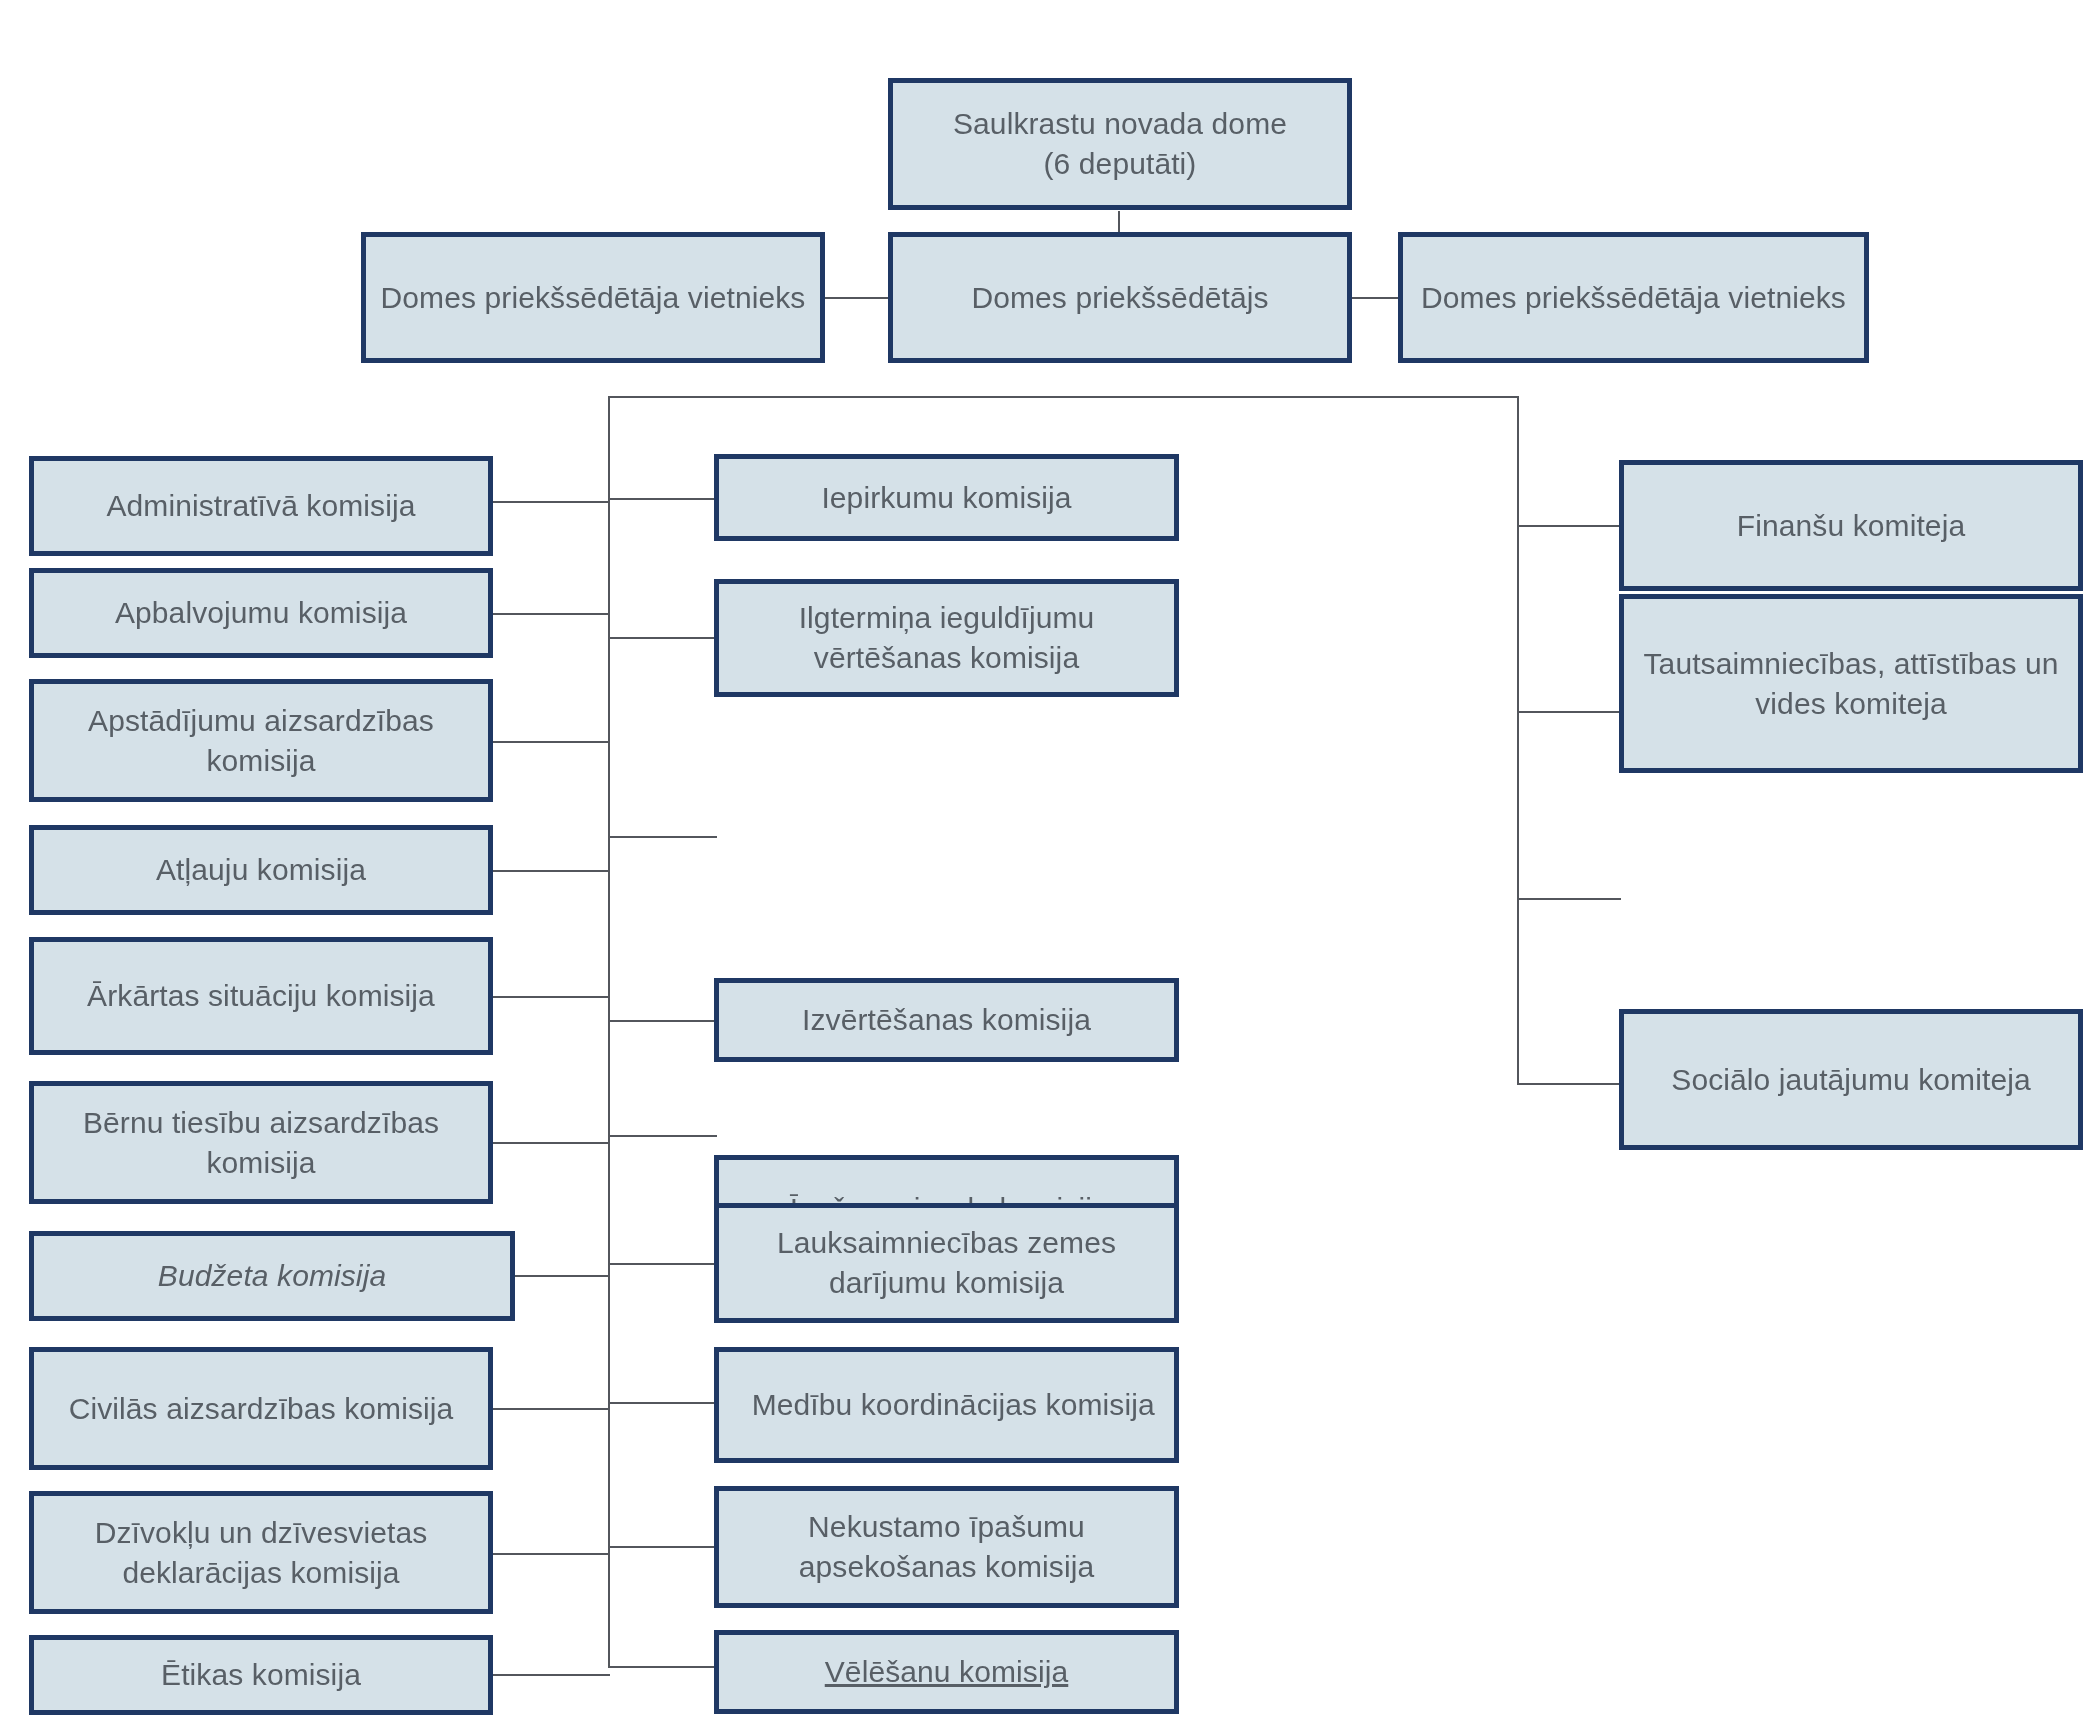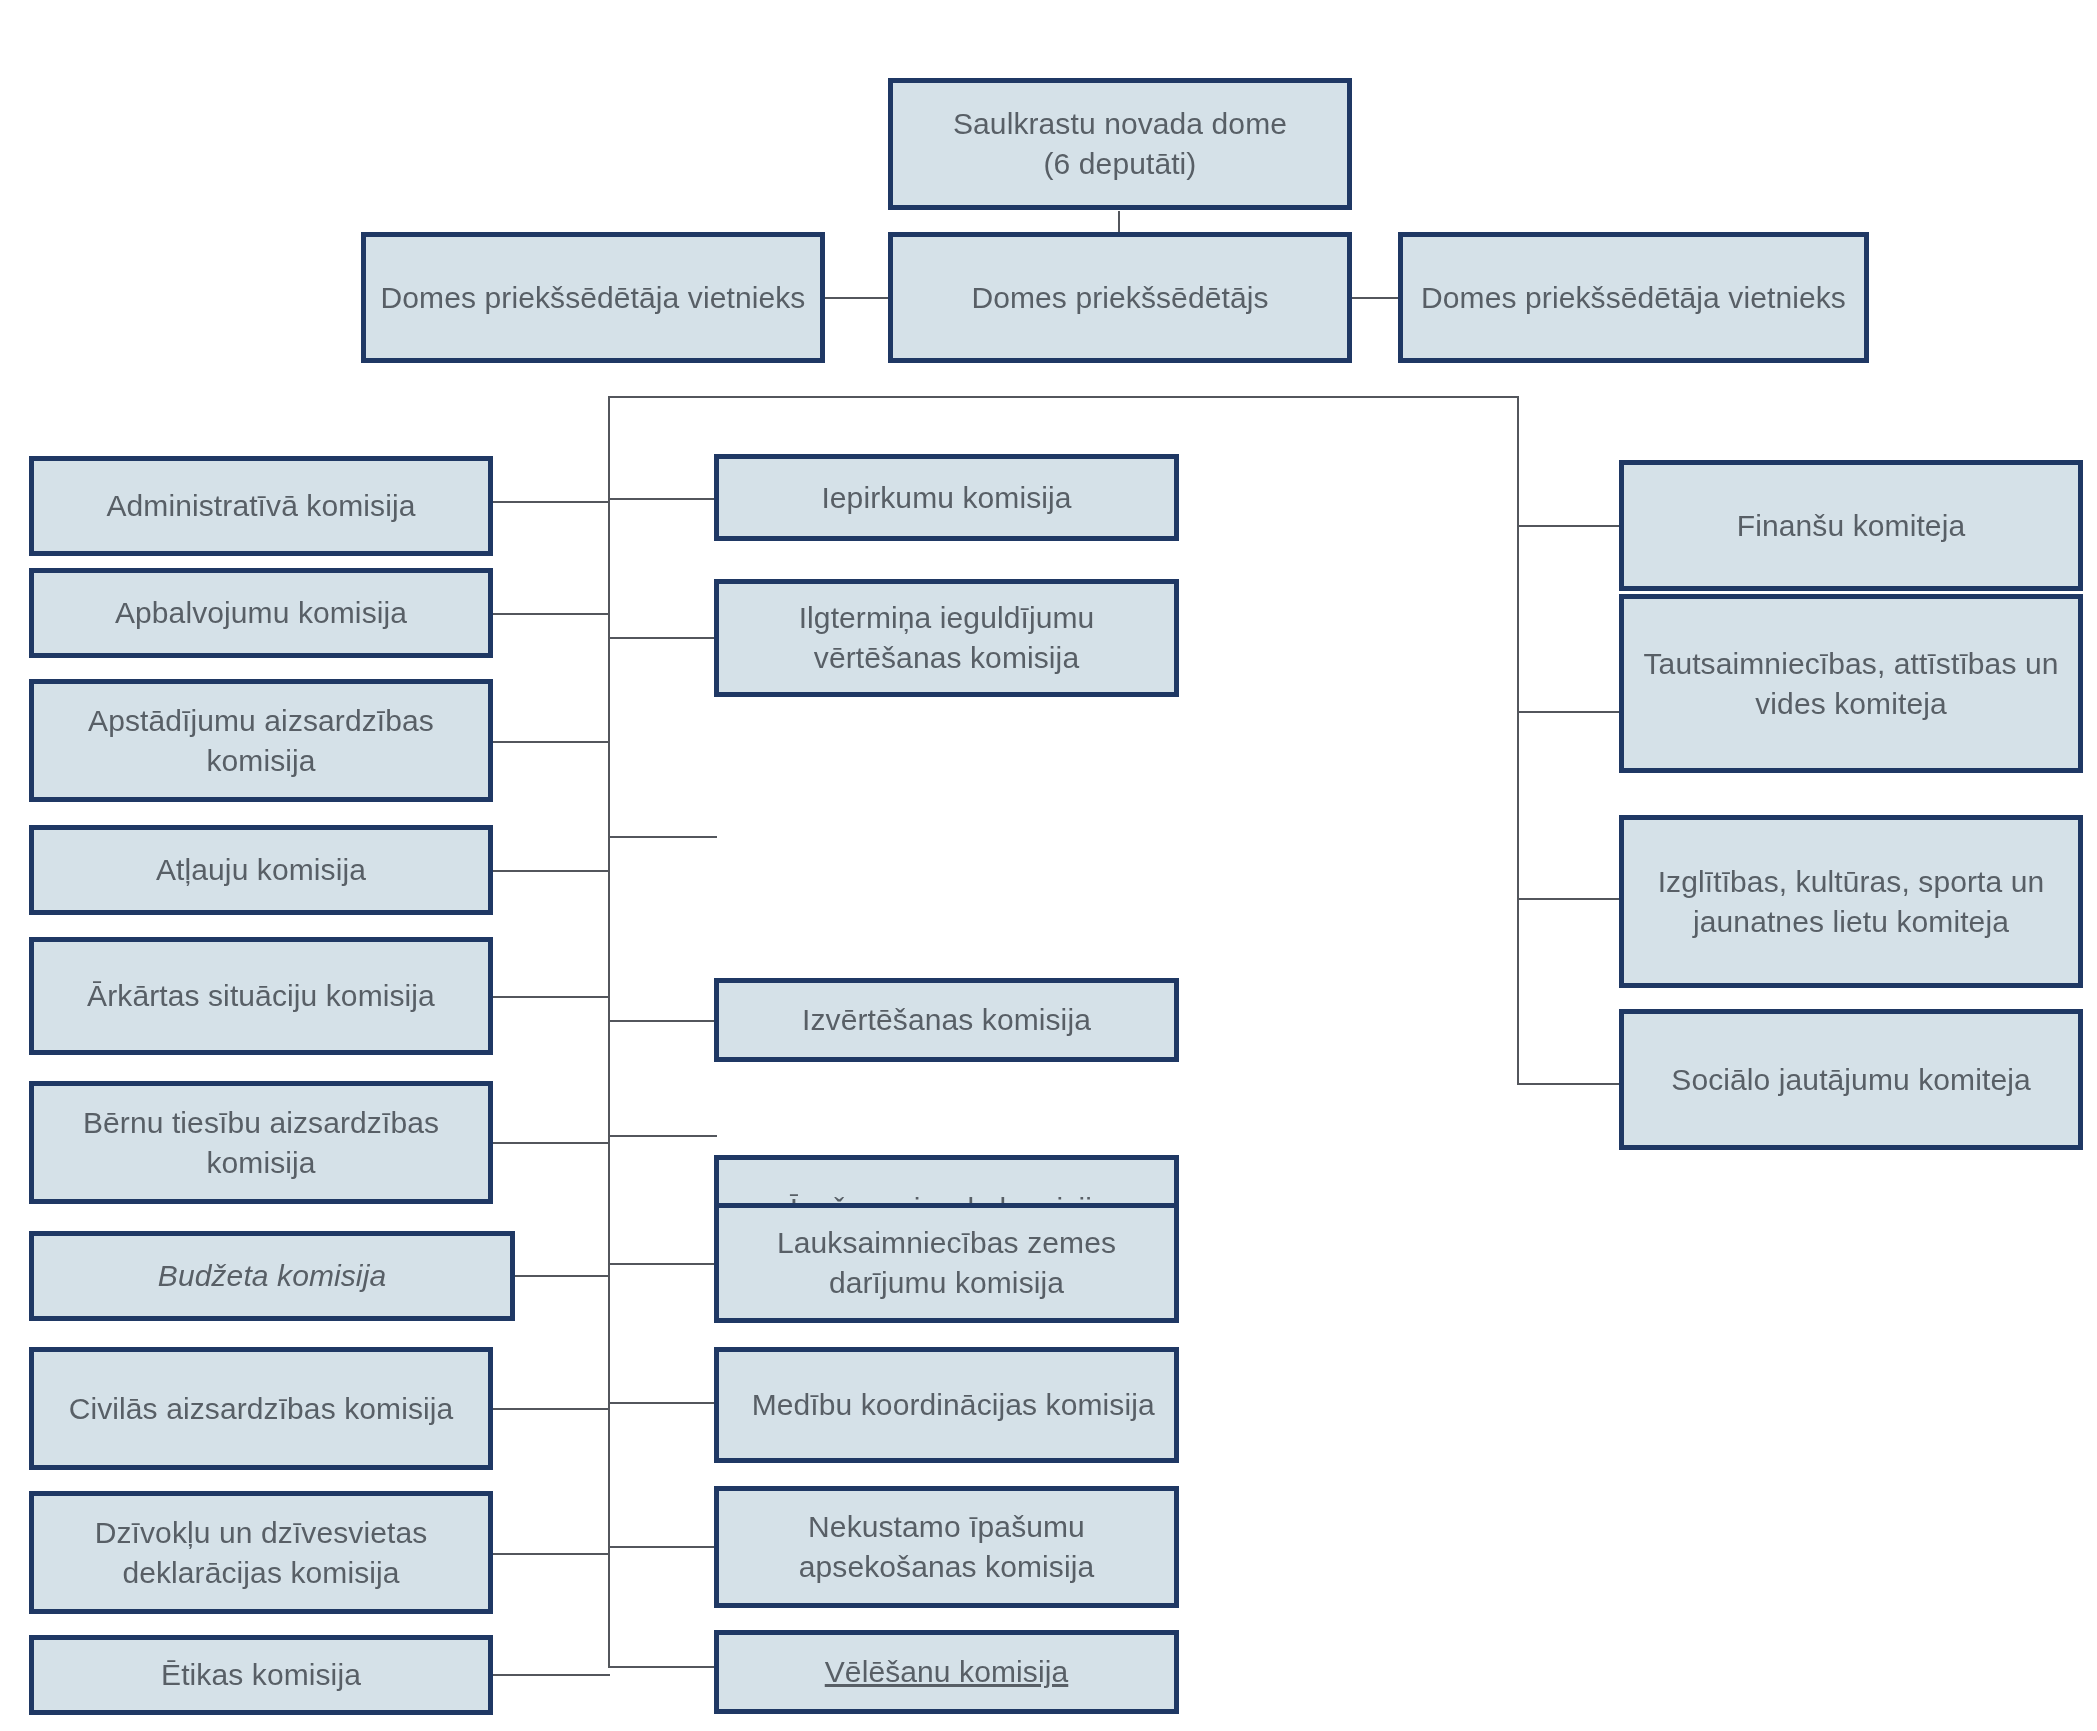--- a/index.html
+++ b/index.html
@@ -110,17 +110,16 @@
   <div class="node" style="left:714px; top:579px; width:465px; height:118px;">Ilgtermiņa ieguldījumu vērtēšanas komisija</div>
   <div class="node" style="left:714px; top:978px; width:465px; height:84px;">Izvērtēšanas komisija</div>
   <div class="node" style="left:714px; top:1155px; width:465px; height:108px;padding-left:16px;">Īpašumu izsoļu komisija</div>
   <div class="node" style="left:714px; top:1203px; width:465px; height:120px;">Lauksaimniecības zemes darījumu komisija</div>
   <div class="node" style="left:714px; top:1347px; width:465px; height:116px;padding-left:24px;">Medību koordinācijas komisija</div>
   <div class="node" style="left:714px; top:1486px; width:465px; height:122px;">Nekustamo īpašumu apsekošanas komisija</div>
   <div class="node" style="left:714px; top:1630px; width:465px; height:84px;text-decoration:underline;">Vēlēšanu komisija</div>
 
   <div class="node" style="left:1619px; top:460px; width:464px; height:131px;">Finanšu komiteja</div>
   <div class="node" style="left:1619px; top:594px; width:464px; height:179px;">Tautsaimniecības, attīstības un vides komiteja</div>
-  <div class="node" style="left:1619px; top:815px; width:464px; height:173px;">Izglītības, kultūras, sporta un jaunatnes lietu komiteja</div>
   <div class="node" style="left:1619px; top:1009px; width:464px; height:141px;">Sociālo jautājumu komiteja</div>
 
 </div>
 
 
 </body></html>

